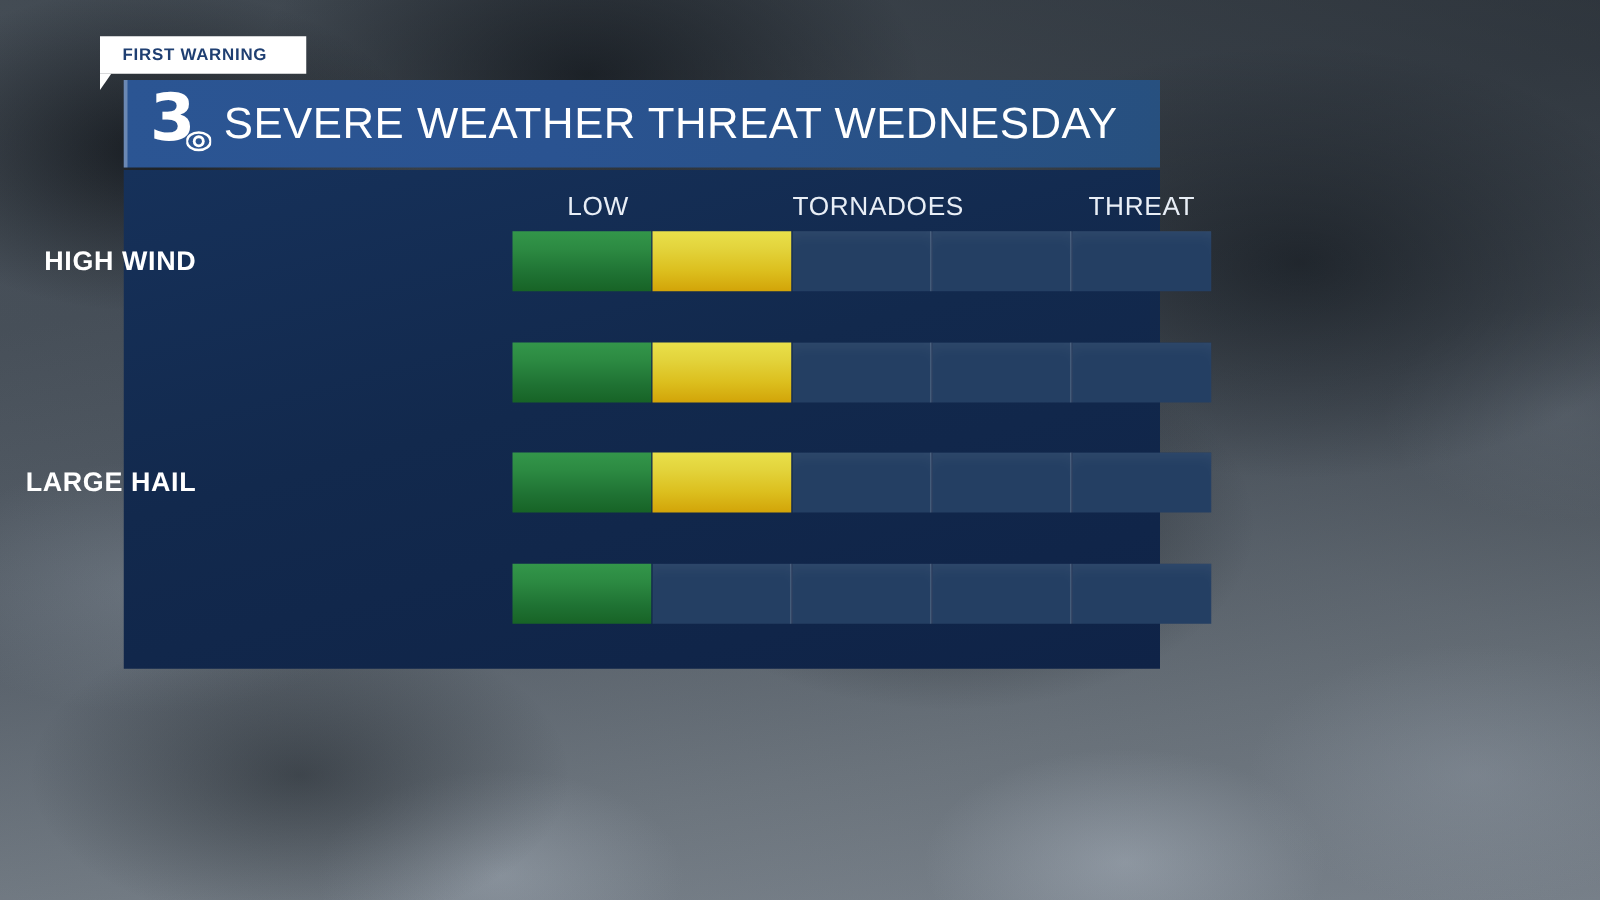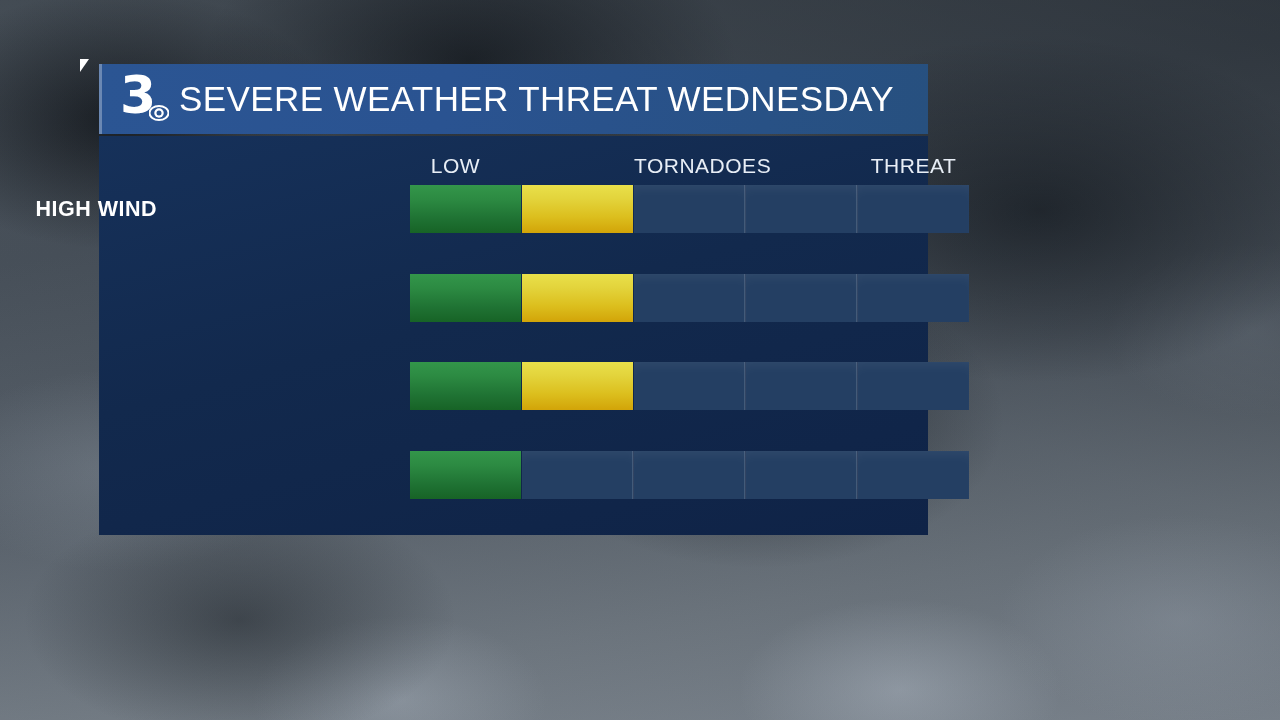--- a/index.html
+++ b/index.html
@@ -190,58 +190,62 @@
   }
 </style>
 </head>
 <body>
 
 <div id="stage">
 
   <div id="sky"></div>
   <div id="sky-veil"></div>
 
+  <div id="fw-tag">
+    <span id="fw-tag-label">FIRST WARNING</span>
+  </div>
   <div id="fw-tail"></div>
 
   <div id="header-bar">
     <div id="header-bar-edge"></div>
     <div id="logo-3">
       <span class="digit">3</span>
       <svg id="logo-eye" viewBox="0 0 40 40">
         <ellipse cx="20" cy="20" rx="19" ry="14" fill="none" stroke="#ffffff" stroke-width="4"></ellipse>
         <ellipse cx="20" cy="20" rx="9.5" ry="9.5" fill="#ffffff"></ellipse>
         <ellipse cx="20" cy="20" rx="5" ry="5" fill="#2a5490"></ellipse>
       </svg>
     </div>
     <div id="header-title">SEVERE WEATHER THREAT WEDNESDAY</div>
   </div>
 
   <div id="panel">
 
-    <div class="scale-label" style="left:301px;width:111px;">LOW</div>
+    <div class="scale-label" style="left:324px;width:111px;">LOW</div>
     <div class="scale-label" style="left:535px;width:111px;">TORNADOES</div>
     <div class="scale-label" style="left:759px;width:111px;">THREAT</div>
 
     <div class="row-label" style="top:49px;">HIGH WIND</div>
     <div class="cell green" style="left:311px;top:49px;"></div>
     <div class="cell yellow" style="left:423px;top:49px;"></div>
     <div class="cell empty" style="left:535px;top:49px;"></div>
     <div class="cell empty" style="left:647px;top:49px;"></div>
     <div class="cell empty" style="left:759px;top:49px;"></div>
     <div class="cell-divider" style="left:645px;top:49px;"></div>
     <div class="cell-divider" style="left:757px;top:49px;"></div>
 
     <div class="cell green" style="left:311px;top:138px;"></div>
     <div class="cell yellow" style="left:423px;top:138px;"></div>
     <div class="cell empty" style="left:535px;top:138px;"></div>
     <div class="cell empty" style="left:647px;top:138px;"></div>
     <div class="cell empty" style="left:759px;top:138px;"></div>
     <div class="cell-divider" style="left:645px;top:138px;"></div>
     <div class="cell-divider" style="left:757px;top:138px;"></div>
 
+    <div class="row-label" style="top:226px;">LARGE HAIL</div>
     <div class="cell green" style="left:311px;top:226px;"></div>
     <div class="cell yellow" style="left:423px;top:226px;"></div>
     <div class="cell empty" style="left:535px;top:226px;"></div>
     <div class="cell empty" style="left:647px;top:226px;"></div>
     <div class="cell empty" style="left:759px;top:226px;"></div>
     <div class="cell-divider" style="left:645px;top:226px;"></div>
     <div class="cell-divider" style="left:757px;top:226px;"></div>
 
     <div class="cell green" style="left:311px;top:315px;"></div>
     <div class="cell empty" style="left:423px;top:315px;"></div>

